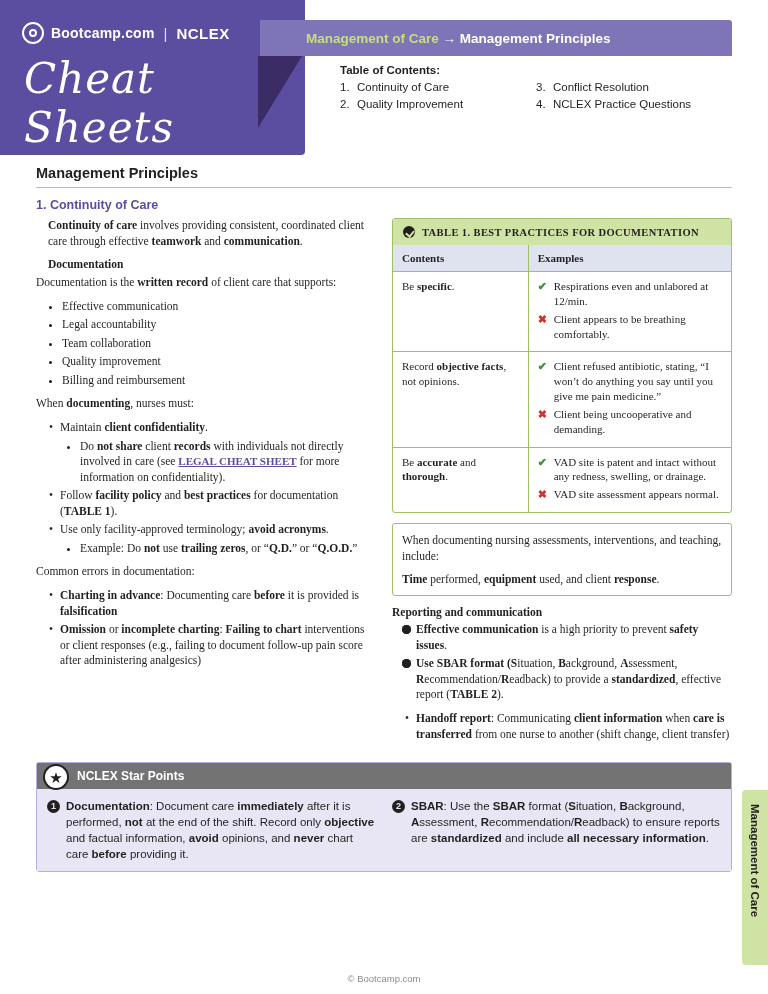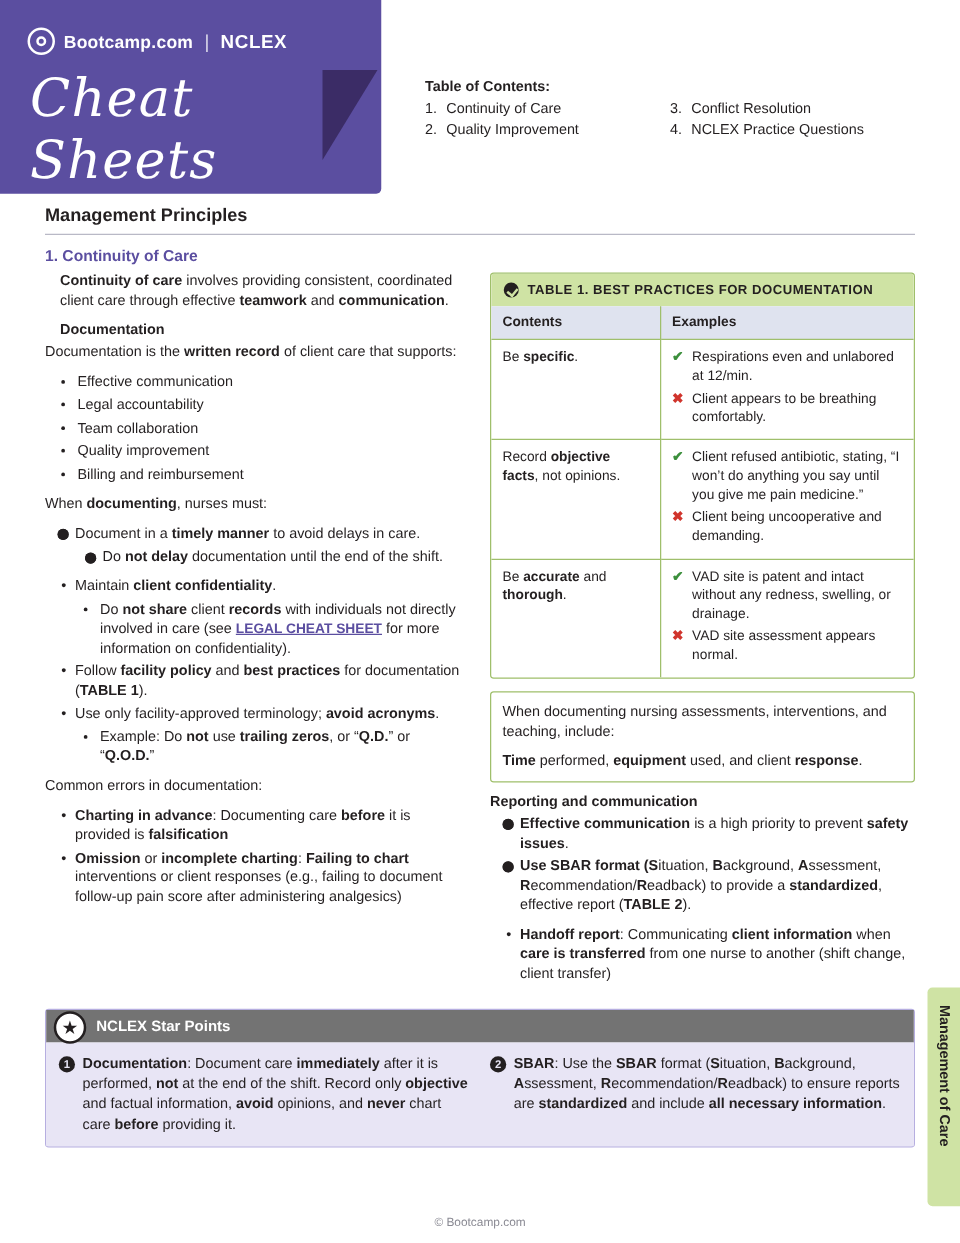--- a/index.html
+++ b/index.html
@@ -79,21 +79,21 @@
     margin: 10px 36px 0 36px;
     font-size: 14.5px; font-weight: bold;
     padding-bottom: 6px;
     border-bottom: 1px solid #b9b9c6;
   }
   .section-title {
     margin: 10px 36px 6px 36px;
     color: #5b4ea0; font-weight: bold; font-size: 12.5px;
   }
   .cols {
-    display: flex; margin: 0 36px; gap: 18px;
+    display: flex; margin: 0 36px; gap: 18px; font-family: Liberation Serif, serif;
   }
   .col-left { width: 338px; }
   .col-right { width: 340px; }
 
   p { margin: 0 0 8px 0; line-height: 1.38; }
   .indent { margin-left: 12px; }
   b, strong { font-weight: bold; }
   .sub-head { font-weight: bold; margin: 0 0 5px 12px; }
 
   ul { margin: 0 0 8px 0; padding-left: 26px; }
@@ -227,20 +227,27 @@
       <span class="brand-logo">
           <i></i>
         </span>
       <span class="brand-name">Bootcamp.com</span>
       <span class="brand-sep">|</span>
       <span class="brand-sub">NCLEX</span>
     </div>
     <div class="cheatsheets">Cheat Sheets</div>
   </div>
 
+  <div class="header-band">
+    <div class="band-title">
+      <span class="lime">Management of Care</span>
+      <span>→</span>
+      <span>Management Principles</span>
+    </div>
+  </div>
   <div class="header-wedge"></div>
 
   <div class="toc">
     <div class="toc-title">Table of Contents:</div>
     <div class="toc-cols">
       <div class="toc-col">
         <div class="toc-item">
           <span class="toc-num">1.</span>
           <span>Continuity of Care</span>
         </div>
@@ -285,30 +292,20 @@
       <li>Legal accountability</li>
       <li>Team collaboration</li>
       <li>Quality improvement</li>
       <li>Billing and reimbursement</li>
     </ul>
 
     <p>
       <span>When </span><b>documenting</b><span>, nurses must:</span>
     </p>
 
-    <ul class="circle">
-      <li>
-        <span>Document in a </span><b>timely manner</b><span> to avoid delays in care.</span>
-        <ul class="circle" style="padding-left:22px;margin-top:3px;">
-          <li>
-            <span>Do </span><b>not delay</b><span> documentation until the end of the shift.</span>
-          </li>
-        </ul>
-      </li>
-    </ul>
 
     <ul class="dash">
       <li>
         <span>Maintain </span><b>client confidentiality</b><span>.</span>
         <ul class="sub">
           <li>
             <span>Do </span><b>not share</b><span> client </span><b>records</b><span> with individuals not directly involved in care (see </span><a class="link" href="#">LEGAL CHEAT SHEET</a><span> for more information on confidentiality).</span>
           </li>
         </ul>
       </li>

